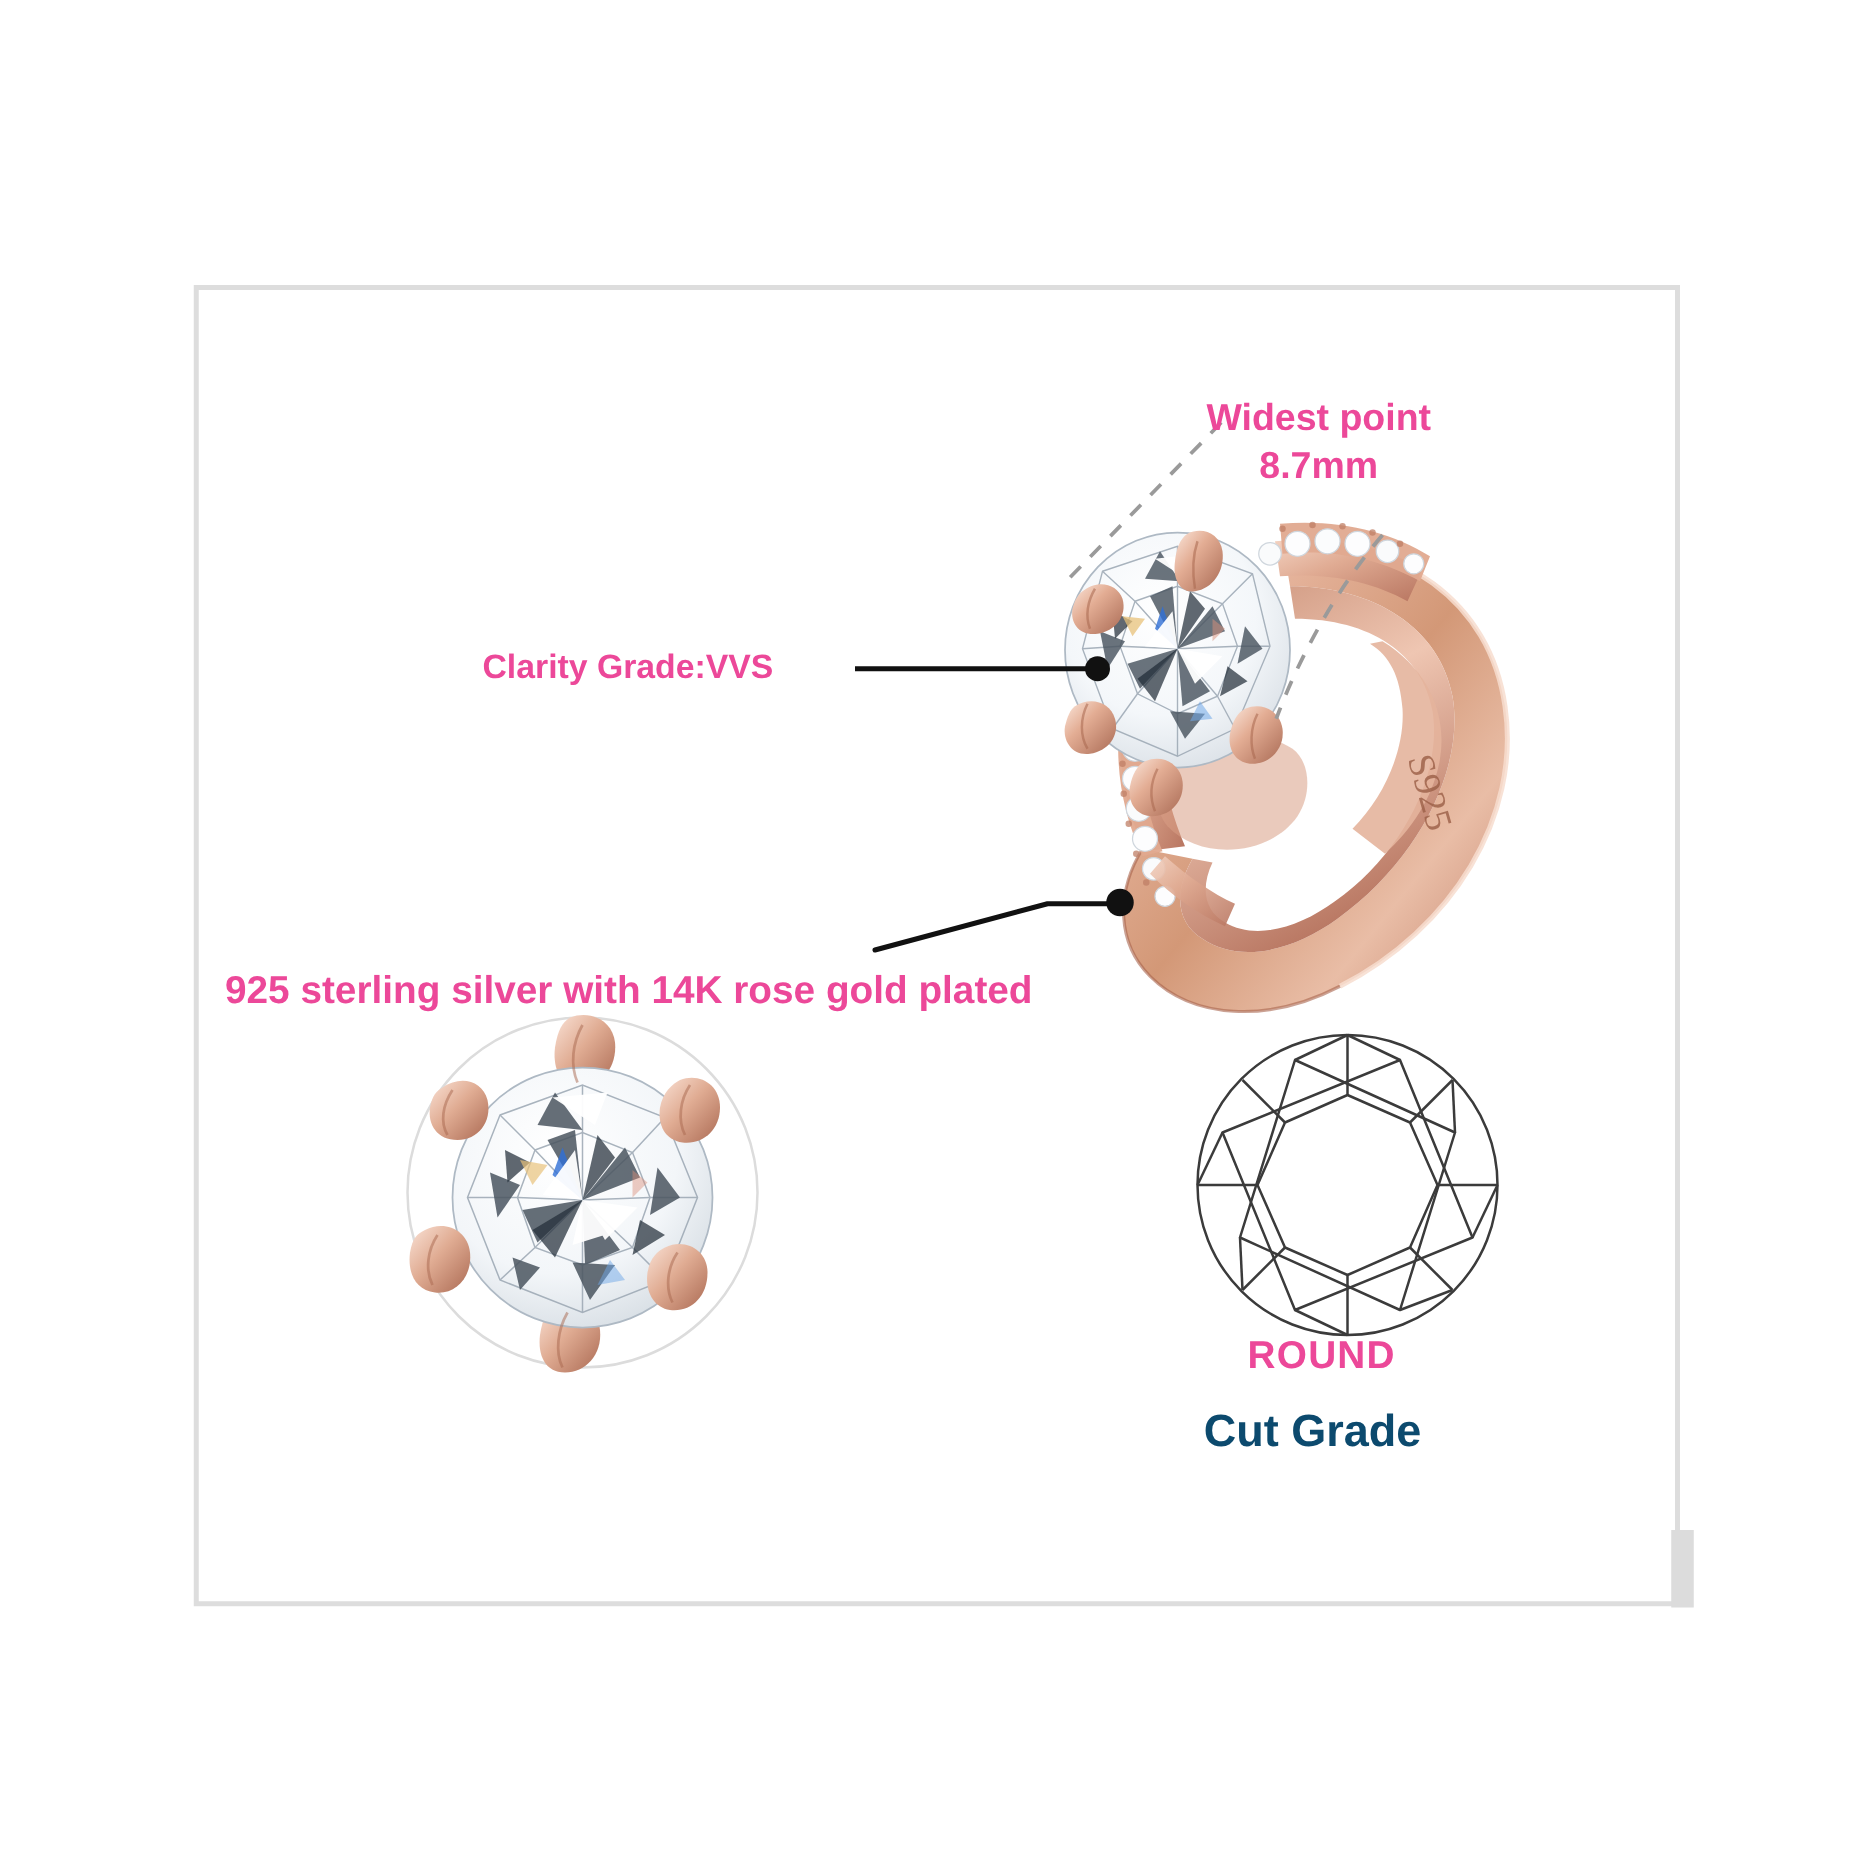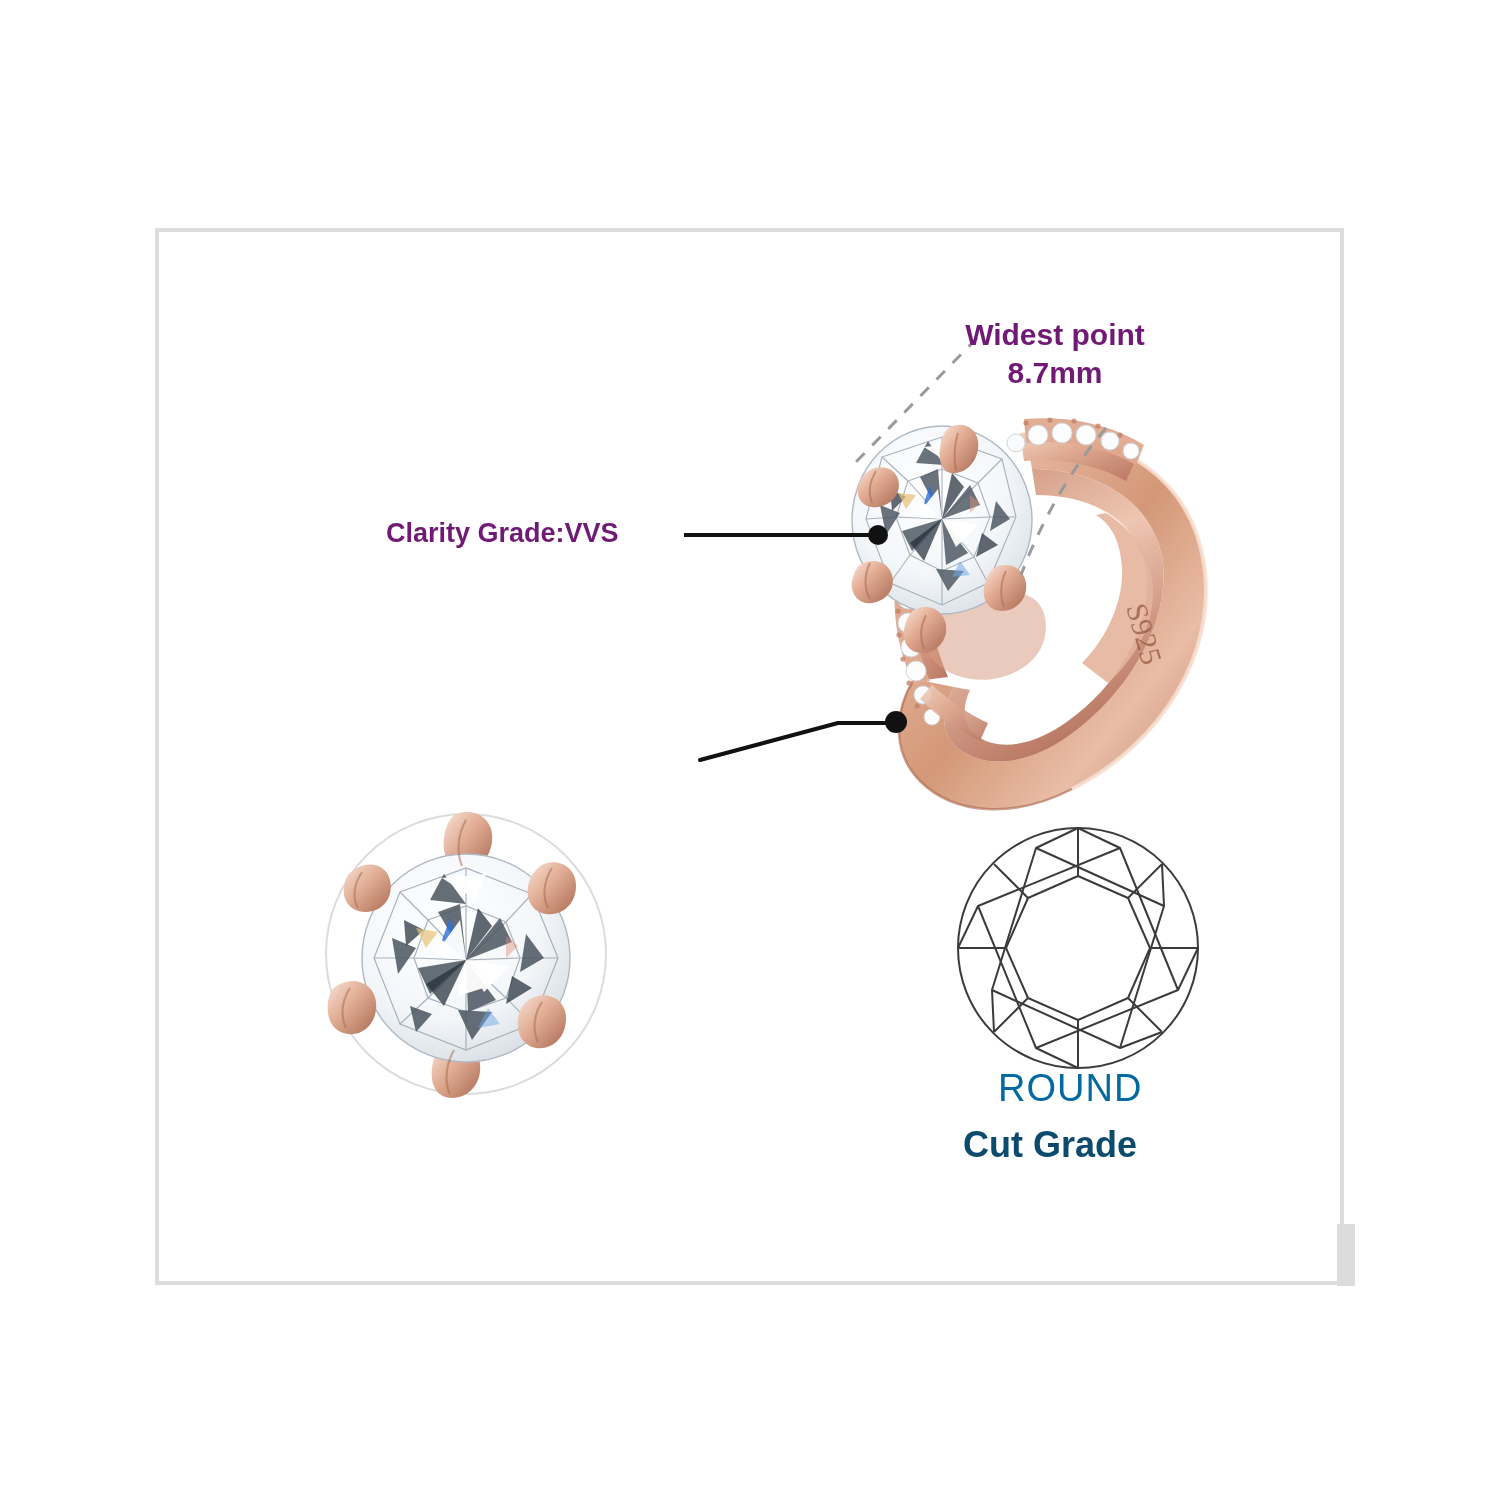--- a/index.html
+++ b/index.html
@@ -24,21 +24,21 @@
   .scroll-nub{
     position:absolute;
     left:1337px;top:1224px;
     width:18px;height:62px;
     background:#dcdcdc;
   }
 
   
   .ann{
     position:absolute;
-    color:#701a75;
+    color:#ec4899;
     font-weight:bold;
     white-space:nowrap;
     line-height:1.28;
   }
   #widest-wrap{
     left:955px;top:316px;
     width:200px;
     text-align:center;
     font-size:30px;
     white-space:normal;
@@ -52,23 +52,23 @@
   #silver-label{
     left:180px;top:772px;
     font-size:31px;
   }
   #stone-caption{
     left:292px;top:1134px;
     font-size:30px;
   }
   #cut-round{
     left:998px;top:1064px;
-    font-size:38px;
-    font-weight:normal;
-    color:#0369a1;
+    font-size:31px;
+    font-weight:bold;
+    color:#ec4899;
     letter-spacing:1px;
   }
   #cut-grade{
     left:963px;top:1122px;
     font-size:36px;
     color:#0c4a6e;
   }
 
   
   .ovl{position:absolute;left:0;top:0;width:1500px;height:1500px;pointer-events:none;}
@@ -308,20 +308,21 @@
     </g>
   </svg>
 
   <div class="ann" id="widest-wrap">
     <span class="l1">Widest point</span>
     <span class="l2">8.7mm</span>
   </div>
 
   <div class="ann" id="clarity-label">Clarity Grade:VVS</div>
 
+  <div class="ann" id="silver-label">925 sterling silver with 14K rose gold plated</div>
 
   <svg id="loose-stone" viewBox="0 0 292 292">
     <defs>
       <radialGradient id="gem2G" cx="0.40" cy="0.33" r="0.80">
         <stop offset="0%" stop-color="#ffffff"></stop>
         <stop offset="58%" stop-color="#f3f6f9"></stop>
         <stop offset="100%" stop-color="#cfd7de"></stop>
       </radialGradient>
       <linearGradient id="prong6G" x1="0" y1="0" x2="1" y2="1">
         <stop offset="0%" stop-color="#fae2d6"></stop>

